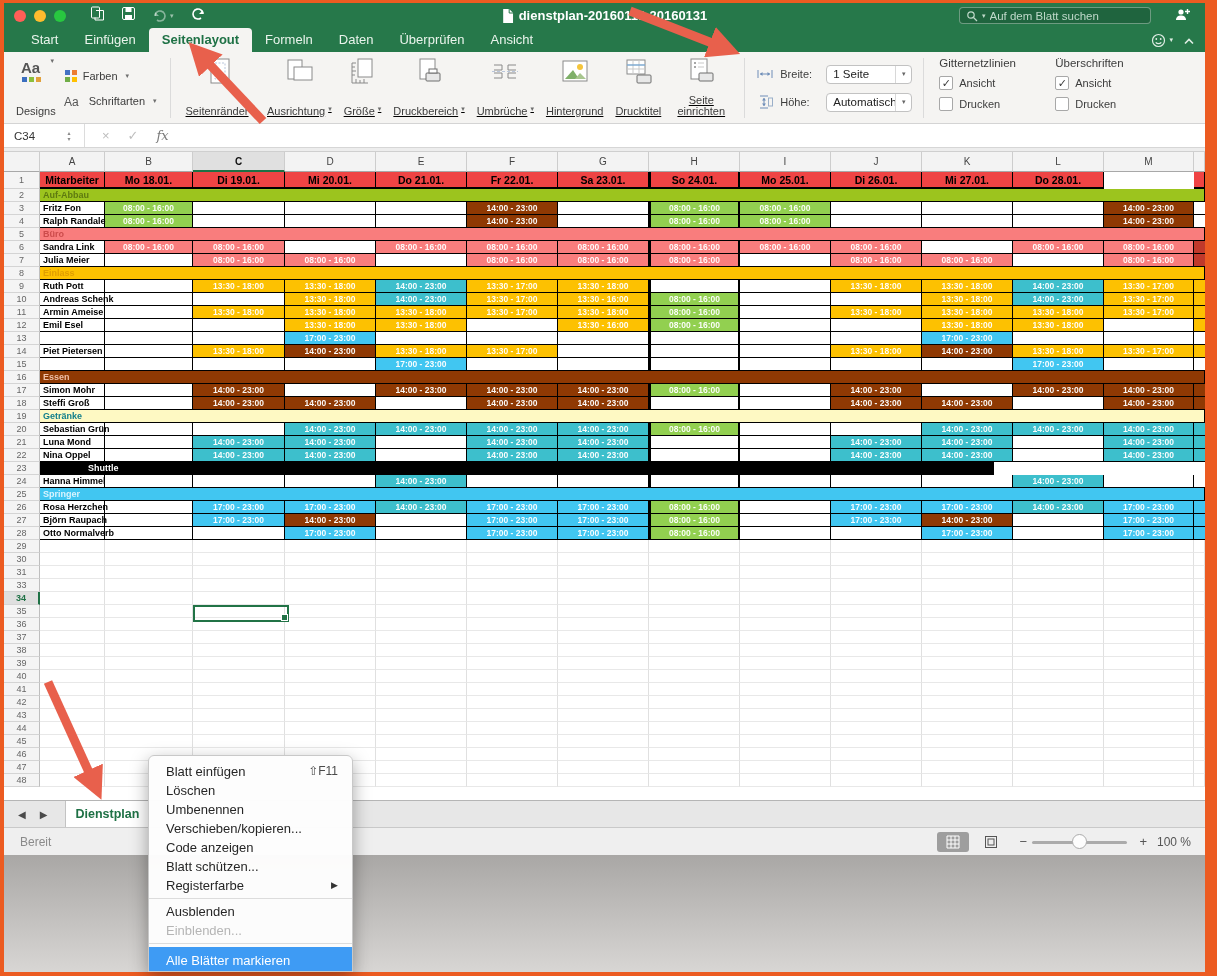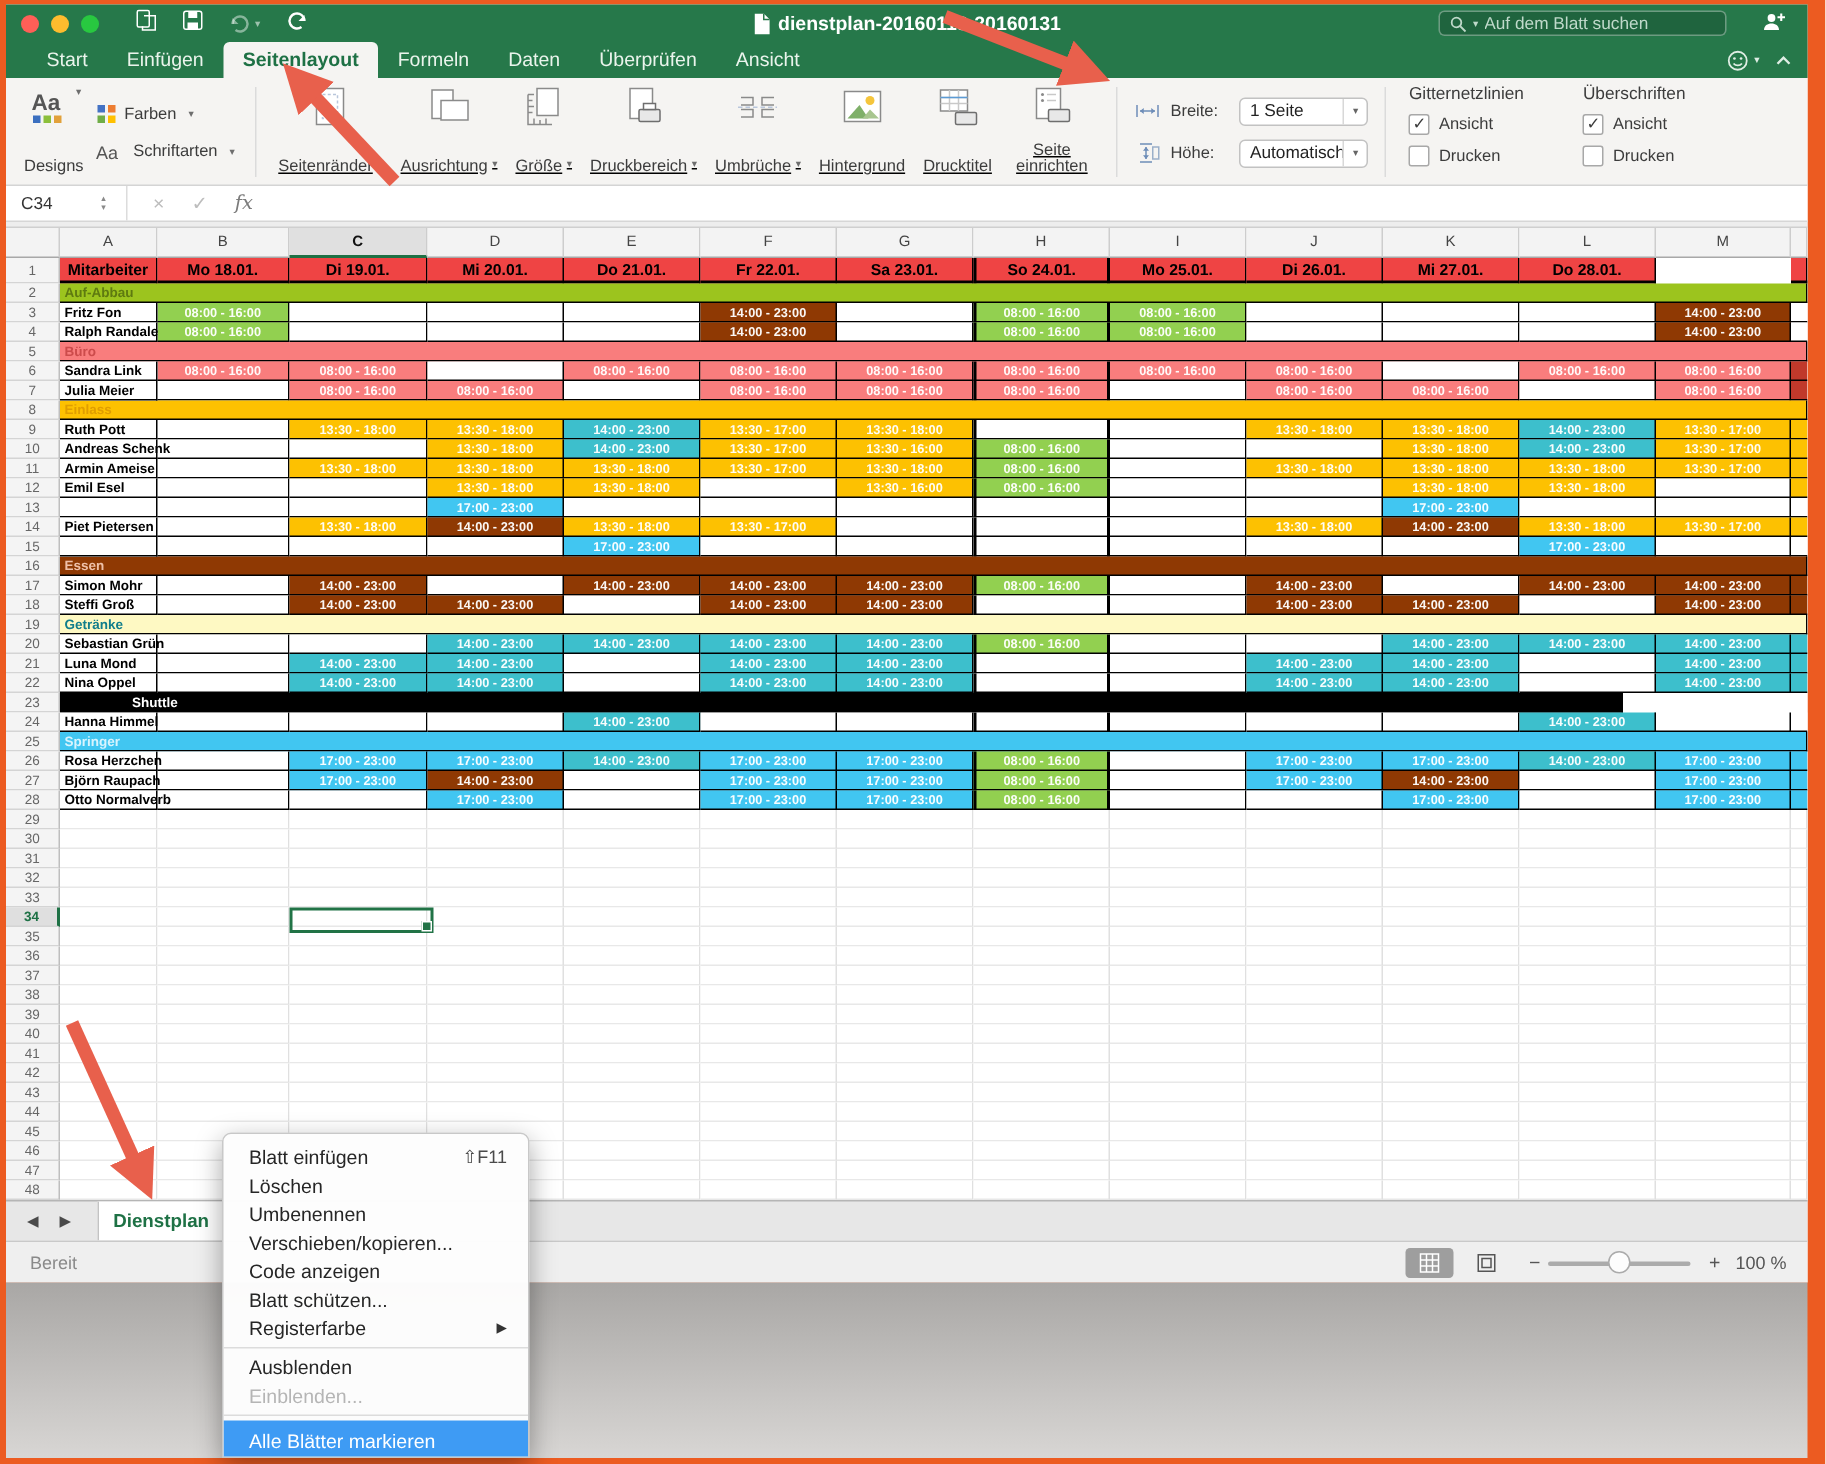--- a/index.html
+++ b/index.html
@@ -703,21 +703,21 @@
           <div class="cell sc2 empty hcol" style="width: 91px;"></div>
           <div class="cell sc2 empty" style="width: 91px;"></div>
           <div class="cell sc2" style="width: 91px; background: rgb(61, 191, 204);">14:00 - 23:00</div>
           <div class="cell sc2" style="width: 91px; background: rgb(61, 191, 204);">14:00 - 23:00</div>
           <div class="cell sc2 empty" style="width: 91px;"></div>
           <div class="cell sc2" style="width: 90px; background: rgb(61, 191, 204);">14:00 - 23:00</div>
           <div class="cell sliv" style="width: 11px; background: rgb(61, 191, 204);"></div>
         </div>
         <div class="grow gr">
           <div class="cell gut" style="width: 36px;">23</div>
-          <div class="cell band" style="width: 1042px; background: rgb(0, 0, 0); color: rgb(255, 255, 255); padding-left: 48px;">Shuttle</div>
+          <div class="cell band" style="width: 954px; background: rgb(0, 0, 0); color: rgb(255, 255, 255); padding-left: 48px;">Shuttle</div>
         </div>
         <div class="grow gr">
           <div class="cell gut" style="width: 36px;">24</div>
           <div class="cell nm" style="width: 65px;">Hanna Himmel</div>
           <div class="cell sc2 empty" style="width: 88px;"></div>
           <div class="cell sc2 empty" style="width: 92px;"></div>
           <div class="cell sc2 empty" style="width: 91px;"></div>
           <div class="cell sc2" style="width: 91px; background: rgb(61, 191, 204);">14:00 - 23:00</div>
           <div class="cell sc2 empty" style="width: 91px;"></div>
           <div class="cell sc2 empty" style="width: 91px;"></div>
@@ -813,37 +813,20 @@
           <div class="cell ec" style="width: 91px;"></div>
           <div class="cell ec" style="width: 91px;"></div>
           <div class="cell ec" style="width: 91px;"></div>
           <div class="cell ec" style="width: 91px;"></div>
           <div class="cell ec" style="width: 91px;"></div>
           <div class="cell ec" style="width: 90px;"></div>
           <div class="cell ec" style="width: 11px;"></div>
         </div>
         <div class="grow er">
           <div class="cell gut" style="width: 36px;">31</div>
-          <div class="cell ec" style="width: 65px;"></div>
-          <div class="cell ec" style="width: 88px;"></div>
-          <div class="cell ec" style="width: 92px;"></div>
-          <div class="cell ec" style="width: 91px;"></div>
-          <div class="cell ec" style="width: 91px;"></div>
-          <div class="cell ec" style="width: 91px;"></div>
-          <div class="cell ec" style="width: 91px;"></div>
-          <div class="cell ec" style="width: 91px;"></div>
-          <div class="cell ec" style="width: 91px;"></div>
-          <div class="cell ec" style="width: 91px;"></div>
-          <div class="cell ec" style="width: 91px;"></div>
-          <div class="cell ec" style="width: 91px;"></div>
-          <div class="cell ec" style="width: 90px;"></div>
-          <div class="cell ec" style="width: 11px;"></div>
-        </div>
-        <div class="grow er">
-          <div class="cell gut" style="width: 36px;">32</div>
           <div class="cell ec" style="width: 65px;"></div>
           <div class="cell ec" style="width: 88px;"></div>
           <div class="cell ec" style="width: 92px;"></div>
           <div class="cell ec" style="width: 91px;"></div>
           <div class="cell ec" style="width: 91px;"></div>
           <div class="cell ec" style="width: 91px;"></div>
           <div class="cell ec" style="width: 91px;"></div>
           <div class="cell ec" style="width: 91px;"></div>
           <div class="cell ec" style="width: 91px;"></div>
           <div class="cell ec" style="width: 91px;"></div>

